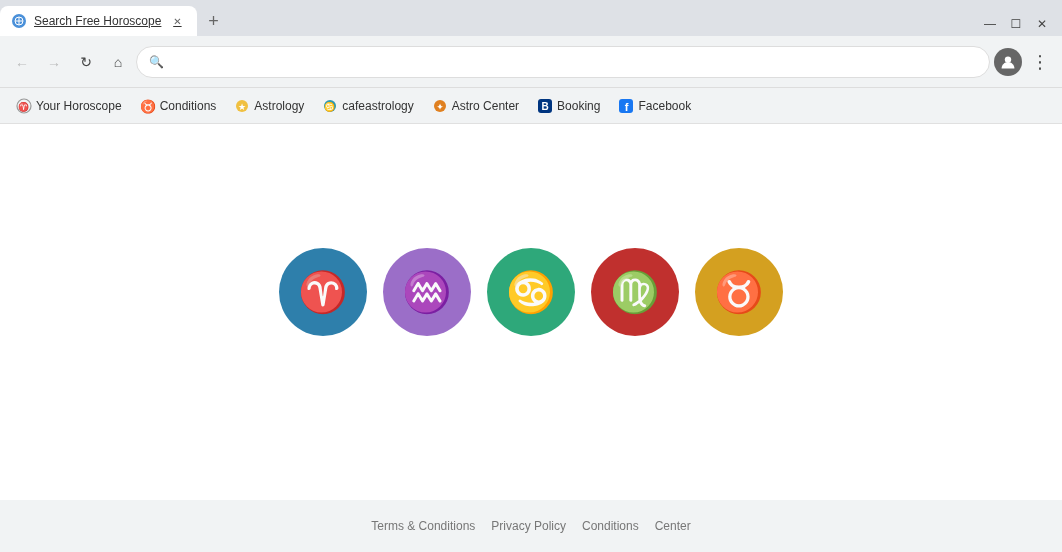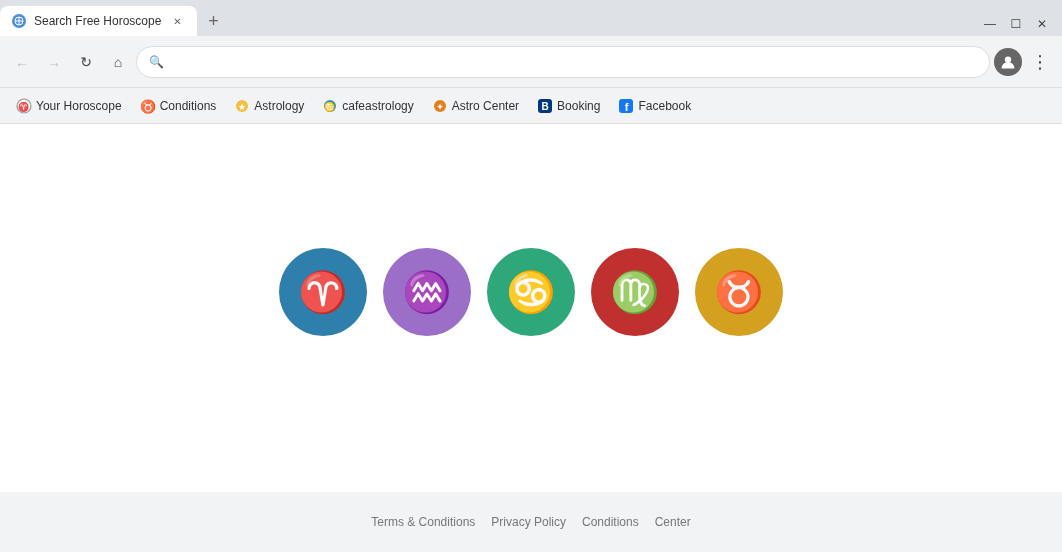--- a/index.html
+++ b/index.html
@@ -22,20 +22,21 @@
       padding: 0 12px;
       height: 30px;
       display: flex;
       align-items: center;
       gap: 8px;
       font-size: 12px;
       color: #333;
       min-width: 180px;
       max-width: 240px;
       position: relative;
+      text-decoration: underline;
     }
     .tab-favicon {
       width: 14px; height: 14px;
       background: #4a90d9;
       border-radius: 50%;
       display: flex; align-items: center; justify-content: center;
       flex-shrink: 0;
     }
     .tab-favicon svg { width: 10px; height: 10px; }
     .tab-close {
@@ -187,21 +188,21 @@
       border-radius: 0 4px 4px 0;
       cursor: pointer;
       display: flex; align-items: center; justify-content: center;
       color: #fff; font-size: 18px;
     }
 
     
     .footer {
       position: absolute;
       bottom: 0; left: 0; right: 0;
-      height: 60px;
+      height: 52px;
       background: #f1f3f4;
       display: flex;
       align-items: center;
       justify-content: center;
       gap: 16px;
     }
     .footer a {
       font-size: 12px;
       color: #777;
       text-decoration: none;

